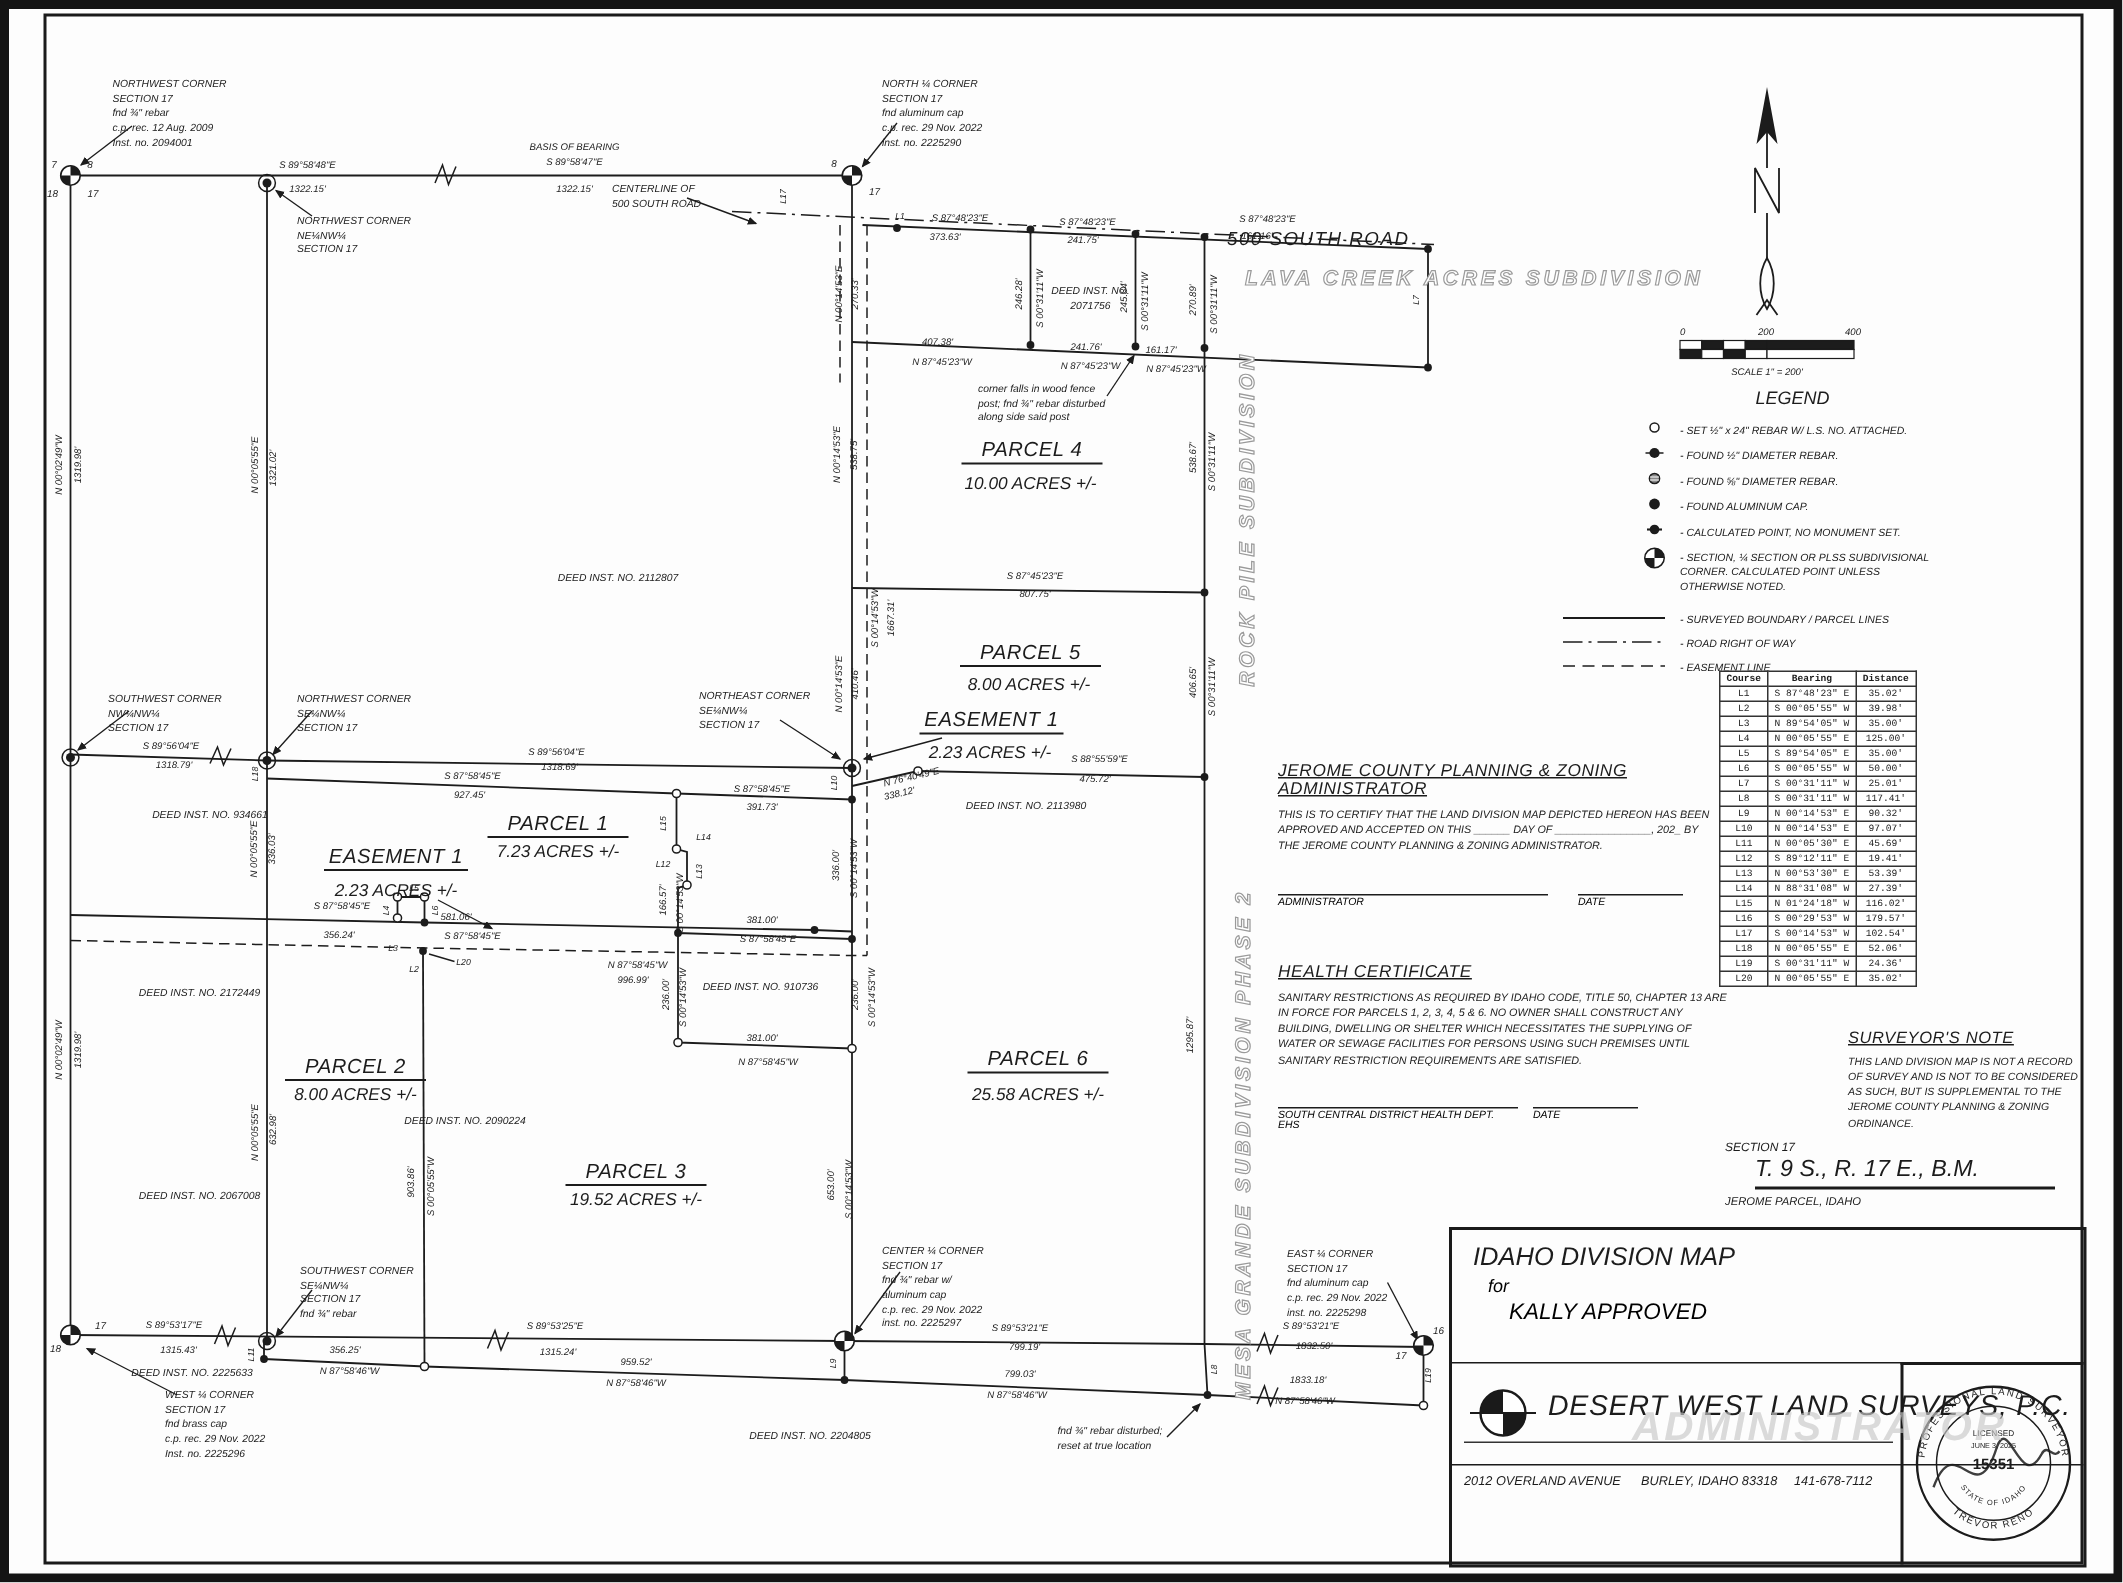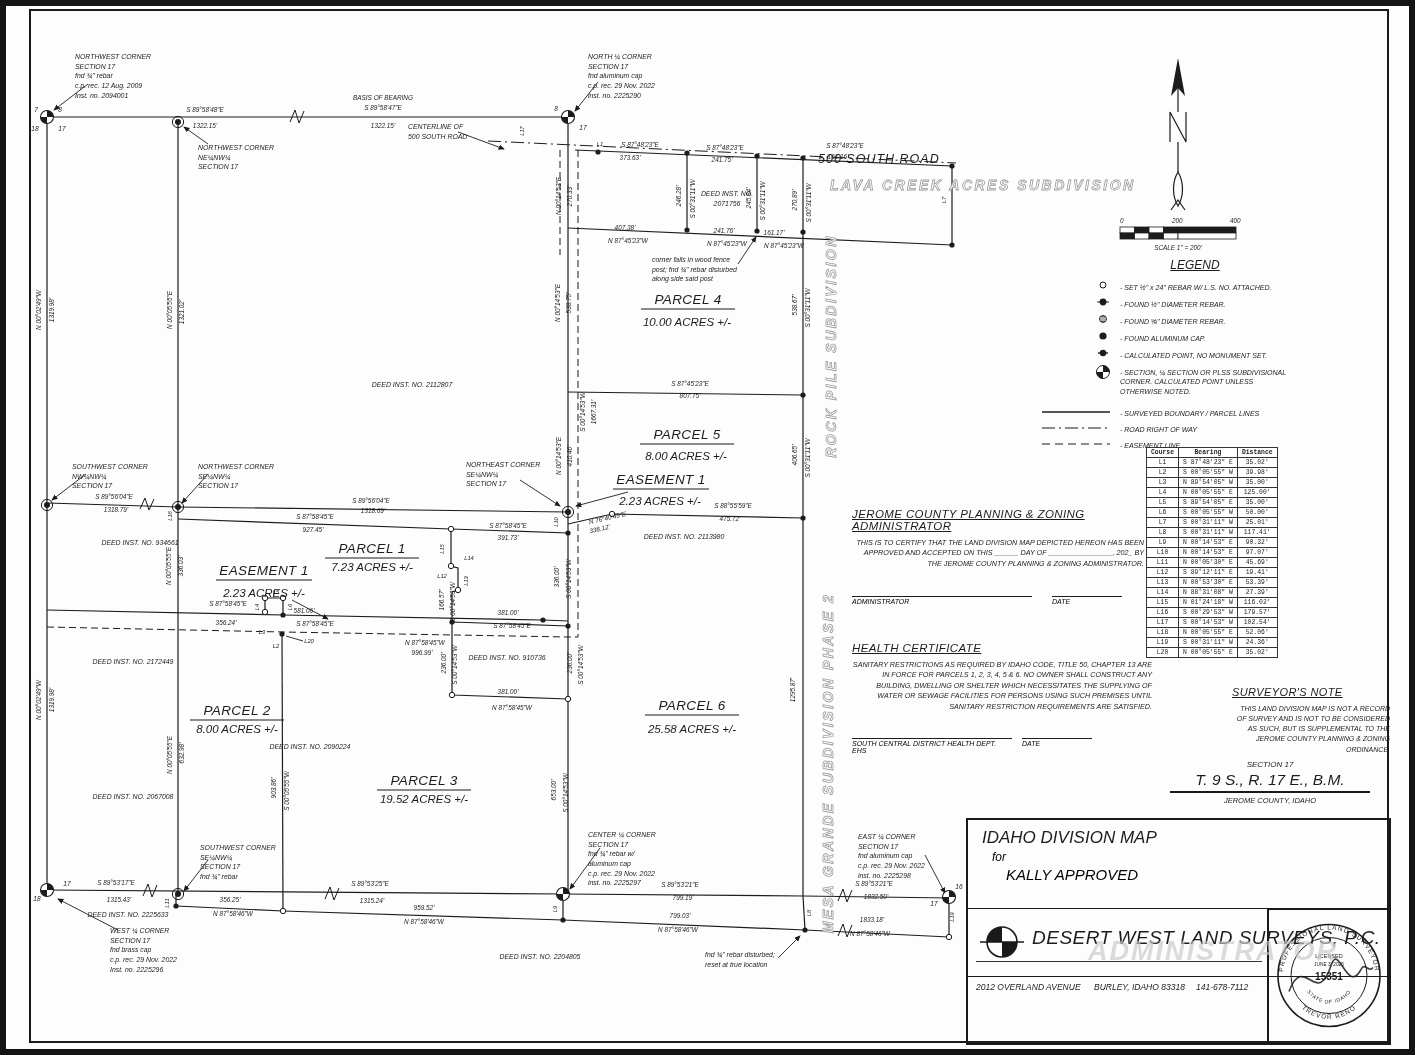--- a/index.html
+++ b/index.html
@@ -17,33 +17,33 @@
   .sn{font-size:6.6px;}
   .ln{font-size:5.8px;}
   .dd{font-size:6.9px;}
   .pl{font-size:13.5px;letter-spacing:.4px;}
   .ar{font-size:11.5px;}
   .rn{font-size:12.5px;letter-spacing:1px;}
   .ol{font-size:14px;font-weight:bold;letter-spacing:2.5px;fill:#fff;stroke:#9a9a9a;stroke-width:.8;}
   .note{position:absolute;z-index:2;font:italic 6.9px/1.4 "Liberation Sans",sans-serif;color:#1c1c1c;white-space:pre-line;}
   .cert{position:absolute;z-index:2;color:#1c1c1c;}
   .cert h3{margin:0 0 6px 0;font:italic 11.5px "Liberation Sans",sans-serif;text-decoration:underline;letter-spacing:.4px;}
-  .cert p{margin:0;font:italic 7.2px/1.45 "Liberation Sans",sans-serif;white-space:pre-line;text-align:right;}
+  .cert p{margin:0;font:italic 7.2px/1.45 "Liberation Sans",sans-serif;white-space:pre-line;}
   .sig{position:absolute;border-top:1px solid #1c1c1c;font:italic 7px "Liberation Sans",sans-serif;padding-top:1px;}
   .lg{position:absolute;z-index:2;font:italic 7px/1.35 "Liberation Sans",sans-serif;color:#1c1c1c;white-space:pre-line;}
   #ctable{position:absolute;left:1146px;top:447px;z-index:2;}
   #ctable table{border-collapse:collapse;background:#fff;}
   #ctable th,#ctable td{border:1px solid #333;font:6.4px "Liberation Mono",monospace;
       padding:1px 4px;text-align:center;color:#1c1c1c;}
   #ctable th{font-weight:bold;}
   #tblock{position:absolute;left:966px;top:818px;width:421px;height:223px;border:2px solid #1a1a1a;z-index:2;background:transparent;}
   #tblock .row{position:absolute;left:0;right:0;border-top:1.8px solid #1a1a1a;}
   .tbt{font:italic 17px "Liberation Sans",sans-serif;color:#1c1c1c;}
   .wm{position:absolute;z-index:6;font:italic bold 27px "Liberation Sans",sans-serif;color:#c8c8c8;opacity:.65;letter-spacing:2px;}
-  .sect{position:absolute;z-index:2;text-align:center;color:#1c1c1c;}
+  .sect{position:absolute;z-index:2;text-align:left;color:#1c1c1c;}
 </style>
 </head>
 <body>
 
 <div id="page">
 <div id="edge"></div>
 
 <svg width="1415" height="1055" viewBox="0 0 1415 1055">
   <defs>
     <marker id="arw" markerWidth="8" markerHeight="8" refX="6" refY="3" orient="auto">
@@ -444,21 +444,21 @@
 c.p. rec. 29 Nov. 2022
 inst. no. 2225297</div>
 <div class="note" style="left:858px;top:832px">EAST ¼ CORNER
 SECTION 17
 fnd aluminum cap
 c.p. rec. 29 Nov. 2022
 inst. no. 2225298</div>
 <div class="note" style="left:705px;top:950px">fnd ¾" rebar disturbed;
 reset at true location</div>
 
-<div class="lg" style="left:1150px;top:258px;width:90px;text-align:center;font:italic 12px 'Liberation Sans',sans-serif;text-decoration:underline">LEGEND</div>
+<div class="lg" style="left:1150px;top:258px;width:90px;text-align:center;font:italic 12px 'Liberation Sans',sans-serif;">LEGEND</div>
 <div class="lg" style="left:1096px;top:280px"><svg width="16" height="10">
         <circle cx="7" cy="5" r="3" fill="#fff" stroke="#1c1c1c"></circle>
       </svg></div>
 <div class="lg" style="left:1120px;top:283px">- SET ½" x 24" REBAR W/ L.S. NO. ATTACHED.</div>
 <div class="lg" style="left:1096px;top:297px"><svg width="16" height="10">
         <circle cx="7" cy="5" r="3.4" fill="#1c1c1c"></circle>
         <path d="M1,5 L13,5" stroke="#1c1c1c"></path>
       </svg></div>
 <div class="lg" style="left:1120px;top:300px">- FOUND ½" DIAMETER REBAR.</div>
 <div class="lg" style="left:1096px;top:314px"><svg width="16" height="10">
@@ -625,21 +625,21 @@
 <div class="sig" style="left:1022px;top:738px;width:70px;z-index:2">DATE</div>
 
 <div class="cert" style="left:1232px;top:686px;width:158px">
   <h3 style="font-size:11px">SURVEYOR'S NOTE</h3>
   <p style="font-size:7px">THIS LAND DIVISION MAP IS NOT A RECORD OF SURVEY AND IS NOT TO BE CONSIDERED AS SUCH, BUT IS SUPPLEMENTAL TO THE JEROME COUNTY PLANNING &amp; ZONING ORDINANCE.</p>
 </div>
 
 <div class="sect" style="left:1150px;top:760px;width:240px">
   <div style="font:italic 8px 'Liberation Sans',sans-serif">SECTION 17</div>
   <div style="font:italic 15.5px 'Liberation Sans',sans-serif;border-bottom:2.5px solid #1a1a1a;padding-bottom:2px;margin:2px 20px 3px 20px">T. 9 S.,  R. 17 E.,  B.M.</div>
-  <div style="font:italic 7.5px 'Liberation Sans',sans-serif">JEROME COUNTY, IDAHO</div>
+  <div style="font:italic 7.5px 'Liberation Sans',sans-serif">JEROME PARCEL, IDAHO</div>
 </div>
 
 <div id="tblock">
   <div class="tbt" style="position:absolute;left:14px;top:8px">IDAHO DIVISION MAP</div>
   <div style="position:absolute;left:24px;top:30px;font:italic 12px 'Liberation Sans',sans-serif">for</div>
   <div style="position:absolute;left:38px;top:46px;font:italic 15px 'Liberation Sans',sans-serif">KALLY APPROVED</div>
 
   <div class="row" style="top:88px;height:68px">
     <svg width="48" height="48" style="position:absolute;left:10px;top:9px">
       <circle cx="24" cy="24" r="15" fill="#fff" stroke="#1a1a1a" stroke-width="1.6"></circle>

